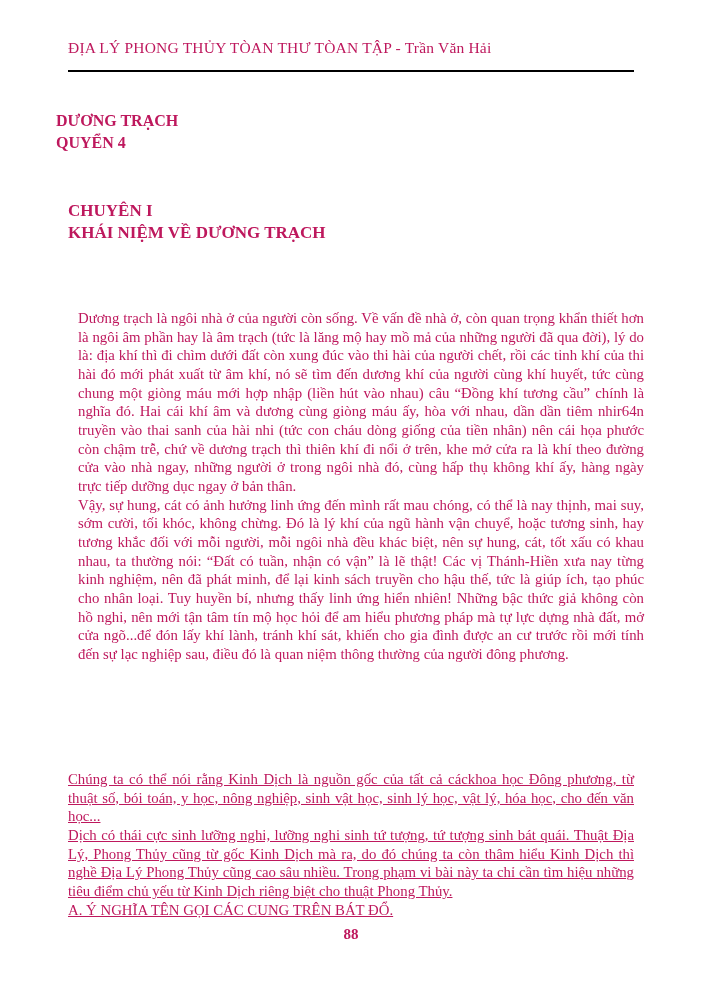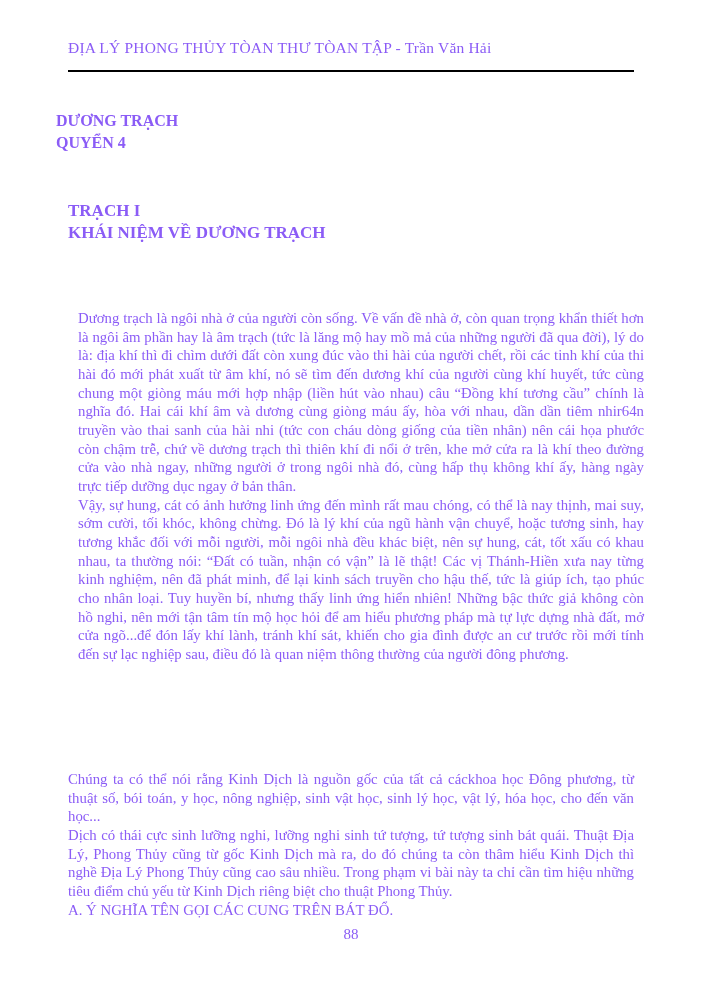--- a/index.html
+++ b/index.html
@@ -6,21 +6,21 @@
     margin: 0;
     padding: 0;
     background: #e8e8e8;
   }
   .page {
     position: relative;
     width: 702px;
     height: 994px;
     margin: 0 auto;
     background: #ffffff;
-    color: #8b5cf6;
+    color: #be185d;
     font-family: "Liberation Serif", "DejaVu Serif", serif;
     overflow: hidden;
   }
   .running-header {
     position: absolute;
     left: 68px;
     top: 38px;
     width: 566px;
     font-size: 15.5px;
     line-height: 20px;
@@ -75,50 +75,52 @@
     line-height: 24px;
     text-align: justify;
   }
   .section-text {
     position: absolute;
     left: 68px;
     top: 770px;
     width: 566px;
     font-size: 14.8px;
     line-height: 18.66px;
+    text-decoration: underline;
   }
   .section-text p {
     margin: 0;
     text-align: justify;
   }
   .page-number {
     position: absolute;
     left: 0;
     top: 926px;
     width: 100%;
     text-align: center;
     font-size: 15px;
+    font-weight: bold;
   }
 </style>
 </head>
 <body>
 
 <div class="page">
 
   <div class="running-header">ĐỊA LÝ PHONG THỦY TÒAN THƯ  TÒAN TẬP -  Trần Văn Hải</div>
 
   <div class="header-rule"></div>
 
   <div class="title-block">
     <div>DƯƠNG TRẠCH</div>
     <div>QUYỂN 4</div>
   </div>
 
   <div class="chapter-block">
-    <div>TRẠCH I</div>
+    <div>CHUYÊN I</div>
     <div>KHÁI NIỆM VỀ DƯƠNG TRẠCH</div>
   </div>
 
   <div class="body-text">
     <p>Dương trạch là ngôi nhà ở của người còn sống. Về vấn đề nhà ở, còn quan trọng khẩn thiết hơn là ngôi âm phần hay là âm trạch (tức là lăng mộ hay mồ mả của những người đã qua đời), lý do là: địa khí thì đi chìm dưới đất còn xung đúc vào thi hài của người chết, rồi các tinh khí của thi hài đó mới phát xuất từ âm khí, nó sẽ tìm đến dương khí của người cùng khí huyết, tức cùng chung một giòng máu mới hợp nhập (liền hút vào nhau) câu “Đồng khí tương cầu” chính là nghĩa đó. Hai cái khí âm và dương cùng giòng máu ấy, hòa với nhau, dần dần tiêm nhir64n truyền vào thai sanh của hài nhi (tức con cháu dòng giống của tiền nhân) nên cái họa phước còn chậm trễ, chứ về dương trạch thì thiên khí đi nổi ở trên, khe mở cửa ra là khí theo đường cửa vào nhà ngay, những người ở trong ngôi nhà đó, cùng hấp thụ không khí ấy, hàng ngày trực tiếp dưỡng dục ngay ở bản thân.</p>
     <p>Vậy, sự hung, cát có ảnh hưởng linh ứng đến mình rất mau chóng, có thể là nay thịnh, mai suy, sớm cười, tối khóc, không chừng. Đó là lý khí của ngũ hành vận chuyể, hoặc tương sinh, hay tương khắc đối với mỗi người, mỗi ngôi nhà đều khác biệt, nên sự hung, cát, tốt xấu có khau nhau, ta thường nói: “Đất có tuần, nhận có vận” là lẽ thật! Các vị Thánh-Hiền xưa nay từng kinh nghiệm, nên đã phát minh, để lại kinh sách truyền cho hậu thế, tức là giúp ích, tạo phúc cho nhân loại. Tuy huyền bí, nhưng thấy linh ứng hiển nhiên! Những bậc thức giả không còn hồ nghi, nên mới tận tâm tín mộ học hỏi để am hiểu phương pháp mà tự lực dựng nhà đất, mở cửa ngõ...để đón lấy khí lành, tránh khí sát, khiến cho gia đình được an cư trước rồi mới tính đến sự lạc nghiệp sau, điều đó là quan niệm thông thường của người đông phương.</p>
   </div>
 
 
   <div class="section-text">

